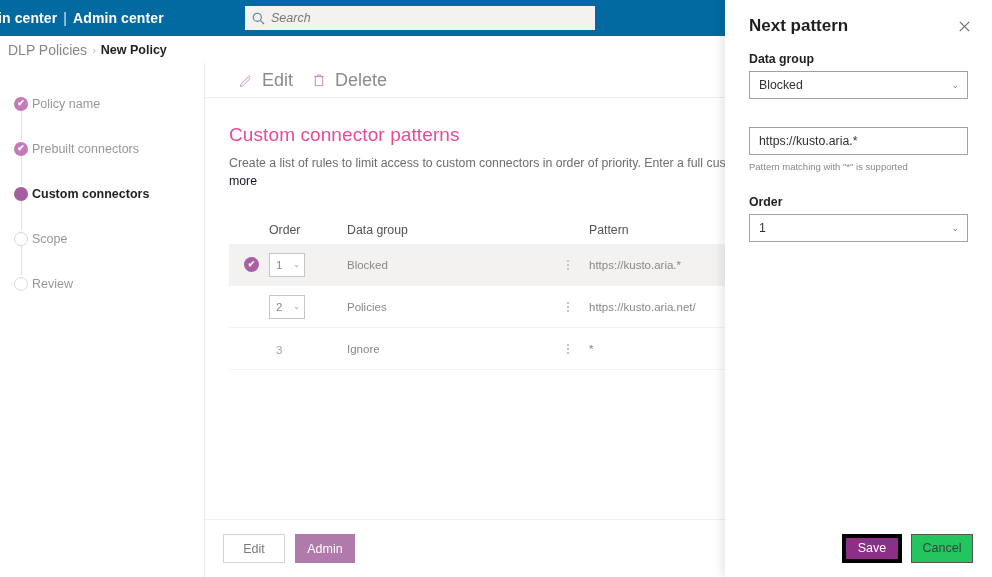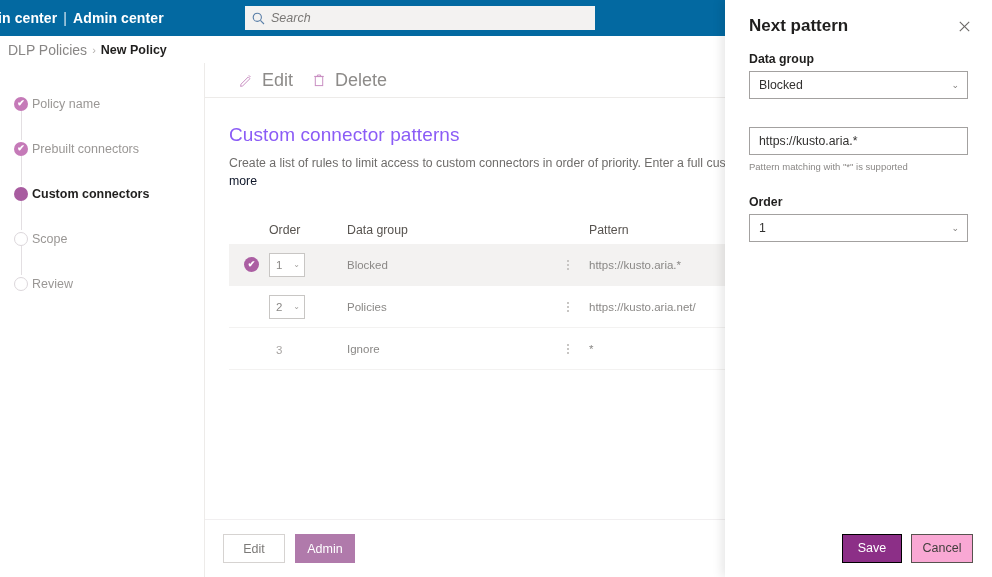--- a/index.html
+++ b/index.html
@@ -212,21 +212,21 @@
     color: #8d8b89;
     padding-left: 8px;
     white-space: nowrap;
   }
 
   .section {
     padding: 26px 0 0 24px;
   }
   .section-title {
     font-size: 19px;
-    color: #8b5cf6;
+    color: #ec4899;
     font-weight: 400;
     letter-spacing: .1px;
     margin: 0 0 8px 0;
   }
   .section-desc {
     font-size: 12.3px;
     color: #6f6d6b;
     line-height: 18px;
     width: 720px;
     margin: 0;
@@ -456,27 +456,27 @@
     bottom: 0;
     width: 267px;
     height: 58px;
     display: flex;
     align-items: center;
     padding-left: 117px;
     box-sizing: border-box;
   }
   .btn-save {
     background: #8c2f87;
-    border: 1px solid #000000;
+    border: 4px solid #000000;
     color: #ffffff;
     width: 59px;
     height: 29px;
   }
   .btn-cancel {
-    background: #f9a8d4;
+    background: #22c55e;
     border: 1px solid #57534f;
     color: #413e3c;
     width: 62px;
     height: 29px;
     margin-left: 9px;
   }
 </style>
 </head>
 <body>
 

